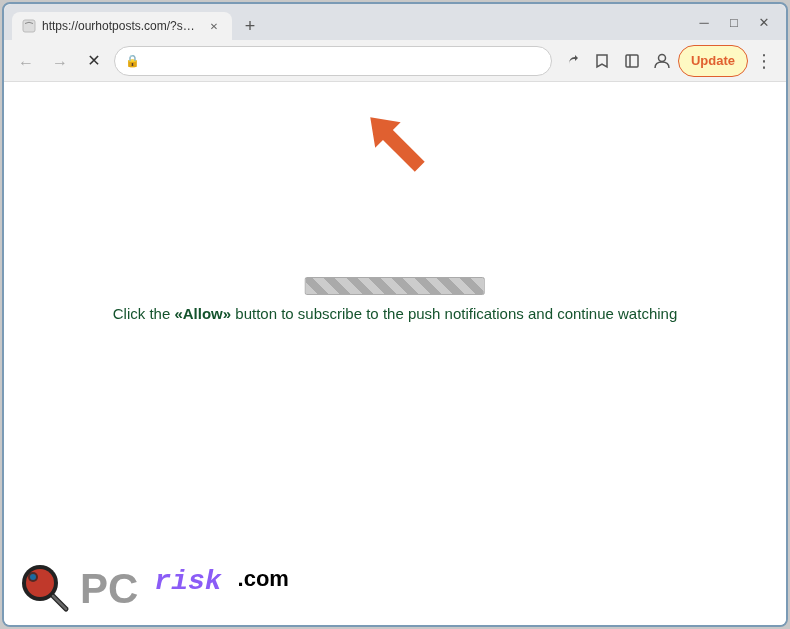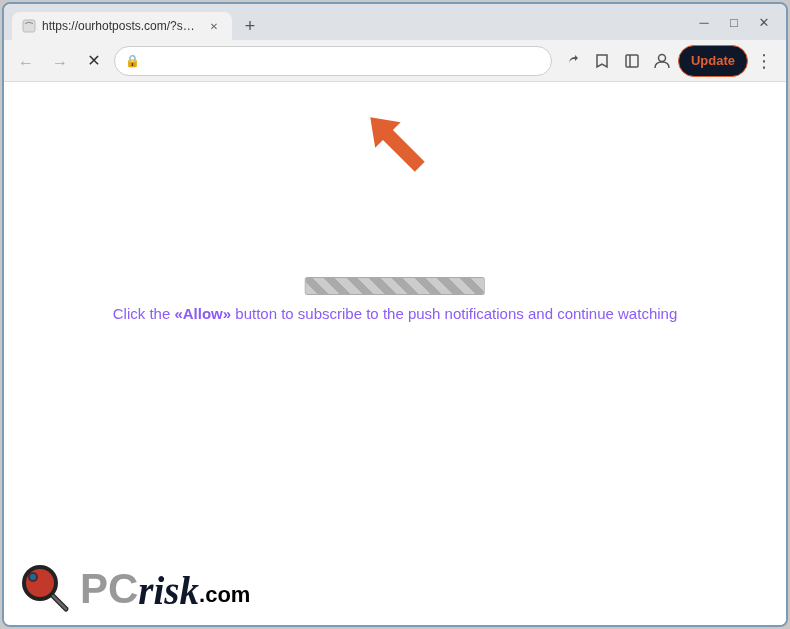--- a/index.html
+++ b/index.html
@@ -173,21 +173,21 @@
       text-overflow: ellipsis;
     }
 
     .nav-actions {
       display: flex;
       align-items: center;
       gap: 2px;
     }
 
     .update-btn {
-      background: #0f172a;
+      background: #fef9c3;
       border: 1.5px solid #e06030;
       border-radius: 20px;
       color: #e06030;
       font-size: 13px;
       font-weight: 600;
       padding: 3px 12px;
       cursor: pointer;
       height: 32px;
       display: flex;
       align-items: center;
@@ -240,21 +240,21 @@
         #ccc 8px,
         #aaa 8px,
         #aaa 16px
       );
       border-radius: 2px;
       border: 1px solid #aaa;
     }
 
     .subscribe-text {
       font-size: 15px;
-      color: #8b5cf6;
+      color: #14532d;
       text-align: center;
       white-space: nowrap;
     }
 
     .subscribe-text .allow-btn-text {
       font-weight: 700;
     }
 
     
     .logo-area {
@@ -362,21 +362,21 @@
     <div class="logo-area">
 
       <svg class="logo-icon" viewBox="0 0 52 52" xmlns="http://www.w3.org/2000/svg">
         <circle cx="20" cy="20" r="18" fill="#222"></circle>
         <circle cx="20" cy="20" r="14" fill="#c0392b"></circle>
         <circle cx="13" cy="14" r="5" fill="#222" opacity="0.7"></circle>
         <circle cx="13" cy="14" r="3" fill="#1a6aa0"></circle>
         <line x1="33" y1="33" x2="46" y2="46" stroke="#222" stroke-width="5" stroke-linecap="round"></line>
         <line x1="33" y1="33" x2="46" y2="46" stroke="#666" stroke-width="2.5" stroke-linecap="round"></line>
       </svg>
-      <div style="display:flex; align-items:flex-end; gap:0;">
+      <div style="display:flex; align-items:flex-start; gap:16px;">
         <span style="font-size:42px; font-weight:900; color:#999; font-family:Arial Black,Arial,sans-serif; line-height:1;">PC</span>
-          <span style="font-size:39px; font-weight:900; color:#0f172a; font-family:Liberation Serif, serif; line-height:1; font-style:italic;">risk</span>
+          <span style="font-size:28px; font-weight:900; color:#8b5cf6; font-family:Liberation Mono, monospace; line-height:1; font-style:italic;">risk</span>
           <span style="font-size:22px; font-weight:700; color:#000000; font-family:Arial,sans-serif; line-height:1; padding-bottom:4px;">.com</span>
       </div>
     </div>
 
   </div>
 </div>
 
 </body></html>

